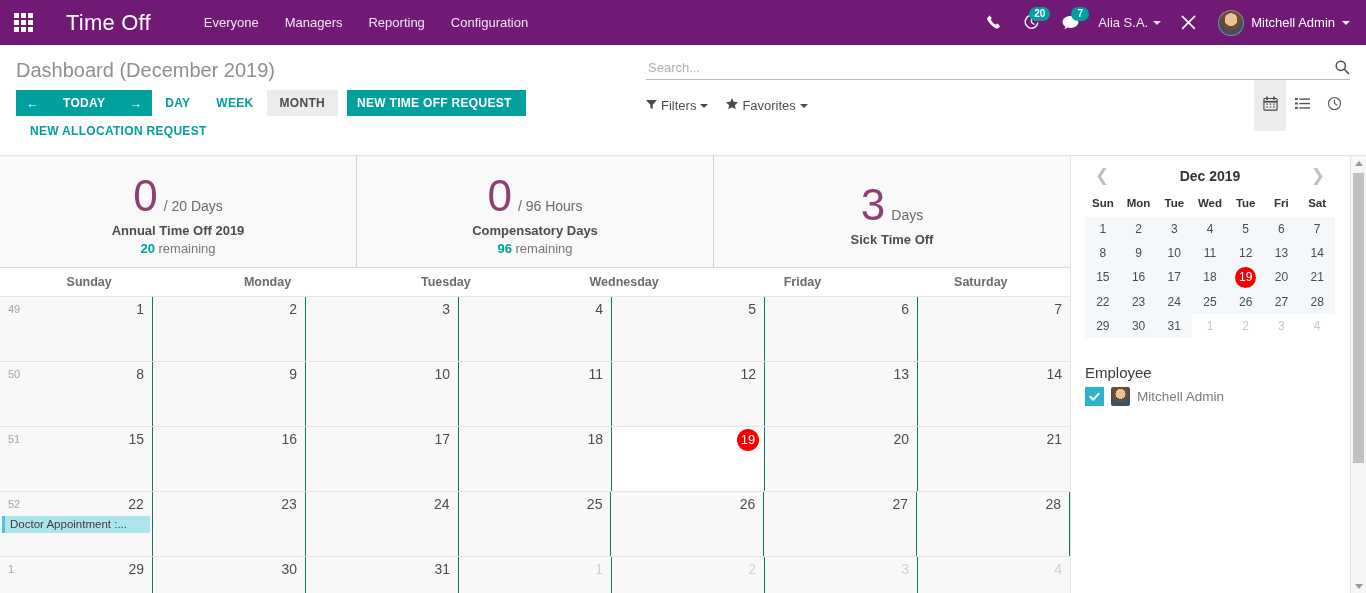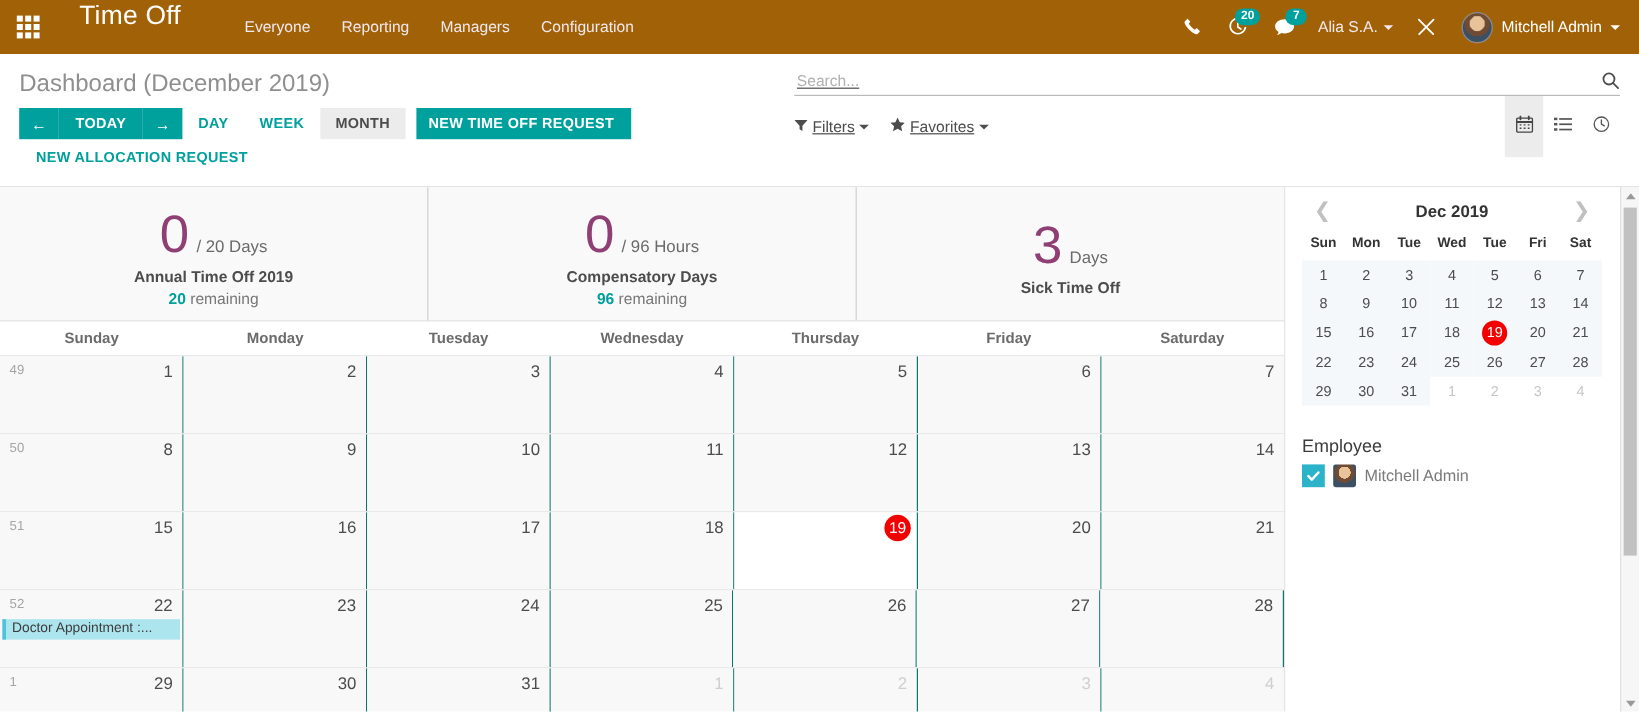--- a/index.html
+++ b/index.html
@@ -6,22 +6,22 @@
   html, body {
     width: 1366px; height: 593px;
     overflow: hidden;
     font-family: "Liberation Sans", sans-serif;
     background: #ffffff;
     color: #4c4c4c;
   }
 
   
   #navbar {
-    height: 45px; background: #a16207;
-    display: flex; align-items: flex-start;
+    height: 45px; background: #701a75;
+    display: flex; align-items: center;
     color: #ffffff; font-size: 13px;
     position: relative;
   }
   #apps-grid {
     width: 46px; height: 45px;
     display: flex; align-items: center; justify-content: center;
     cursor: pointer;
   }
   .grid-glyph {
     display: grid; grid-template-columns: repeat(3, 5px);
@@ -93,21 +93,21 @@
     letter-spacing: .3px;
   }
   .btn-scale.active { background: #ececec; color: #4c4c4c; }
   #new-request { margin-left: 9px; padding-left: 10px; }
   #new-allocation {
     background: transparent; border: none; color: #00A09D;
     font-size: 12px; font-weight: bold; text-transform: uppercase;
     letter-spacing: .3px; cursor: pointer; font-family: inherit;
     padding: 8px 0 0 14px; display: block;
   }
-  #cp-right { position: absolute; left: 662px; right: 16px; top: 0; text-decoration: underline; }
+  #cp-right { position: absolute; left: 646px; right: 16px; top: 0; }
   #searchbar {
     display: flex; align-items: center;
     border-bottom: 1px solid #b9b9b9; padding: 14px 0 4px 0;
   }
   #search-input {
     flex: 1; border: none; outline: none; background: transparent;
     font-size: 13px; color: #4c4c4c; font-family: inherit; padding: 0 2px;
   }
   #search-input::placeholder { color: #b0b0b0; }
   #search-icon { cursor: pointer; padding-left: 8px; display: flex; }
@@ -268,22 +268,22 @@
         <i></i>
         <i></i>
         <i></i>
         <i></i>
         <i></i>
     </span>
   </div>
   <div id="brand">Time Off</div>
   <div id="nav-menu" style="display:flex;">
     <div class="menu-item">Everyone</div>
+    <div class="menu-item">Managers</div>
     <div class="menu-item">Reporting</div>
-    <div class="menu-item">Managers</div>
     <div class="menu-item">Configuration</div>
   </div>
 
   <div id="nav-right">
     <div class="nav-icon">
       <svg width="15" height="15" viewBox="0 0 16 16" fill="#fff">
         <path d="M3.2 1.3 1.6 2.9c-.5.5-.5 1.3-.2 2 .9 2 2.3 3.9 4 5.5 1.6 1.6 3.5 3 5.5 3.9.7.3 1.5.2 2-.3l1.6-1.6c.3-.3.3-.7 0-1l-2-2c-.3-.3-.7-.3-1 0l-1 1c-1.2-.6-2.3-1.5-3.2-2.4C6.4 7.1 5.6 6 5 4.8l1-1c.3-.3.3-.7 0-1l-2-2c-.2-.3-.6-.3-.8 0z"></path>
       </svg>
     </div>
     <div class="nav-icon">
@@ -429,21 +429,20 @@
               <span class="stat-unit">Days</span>
             </div>
             <div class="stat-label">Sick Time Off</div>
           </div>
         </div>
       <div id="cal-head">
           <div class="cal-head-cell">Sunday</div>
           <div class="cal-head-cell">Monday</div>
           <div class="cal-head-cell">Tuesday</div>
           <div class="cal-head-cell">Wednesday</div>
-          <div class="cal-head-cell">Thursday</div>
           <div class="cal-head-cell">Friday</div>
           <div class="cal-head-cell">Saturday</div>
         </div>
       <div id="cal-body">
           <div class="cal-week">
             <div class="cal-cell">
               <span class="weeknum">49</span>
               <span class="daynum">1</span>
             </div>
             <div class="cal-cell">

